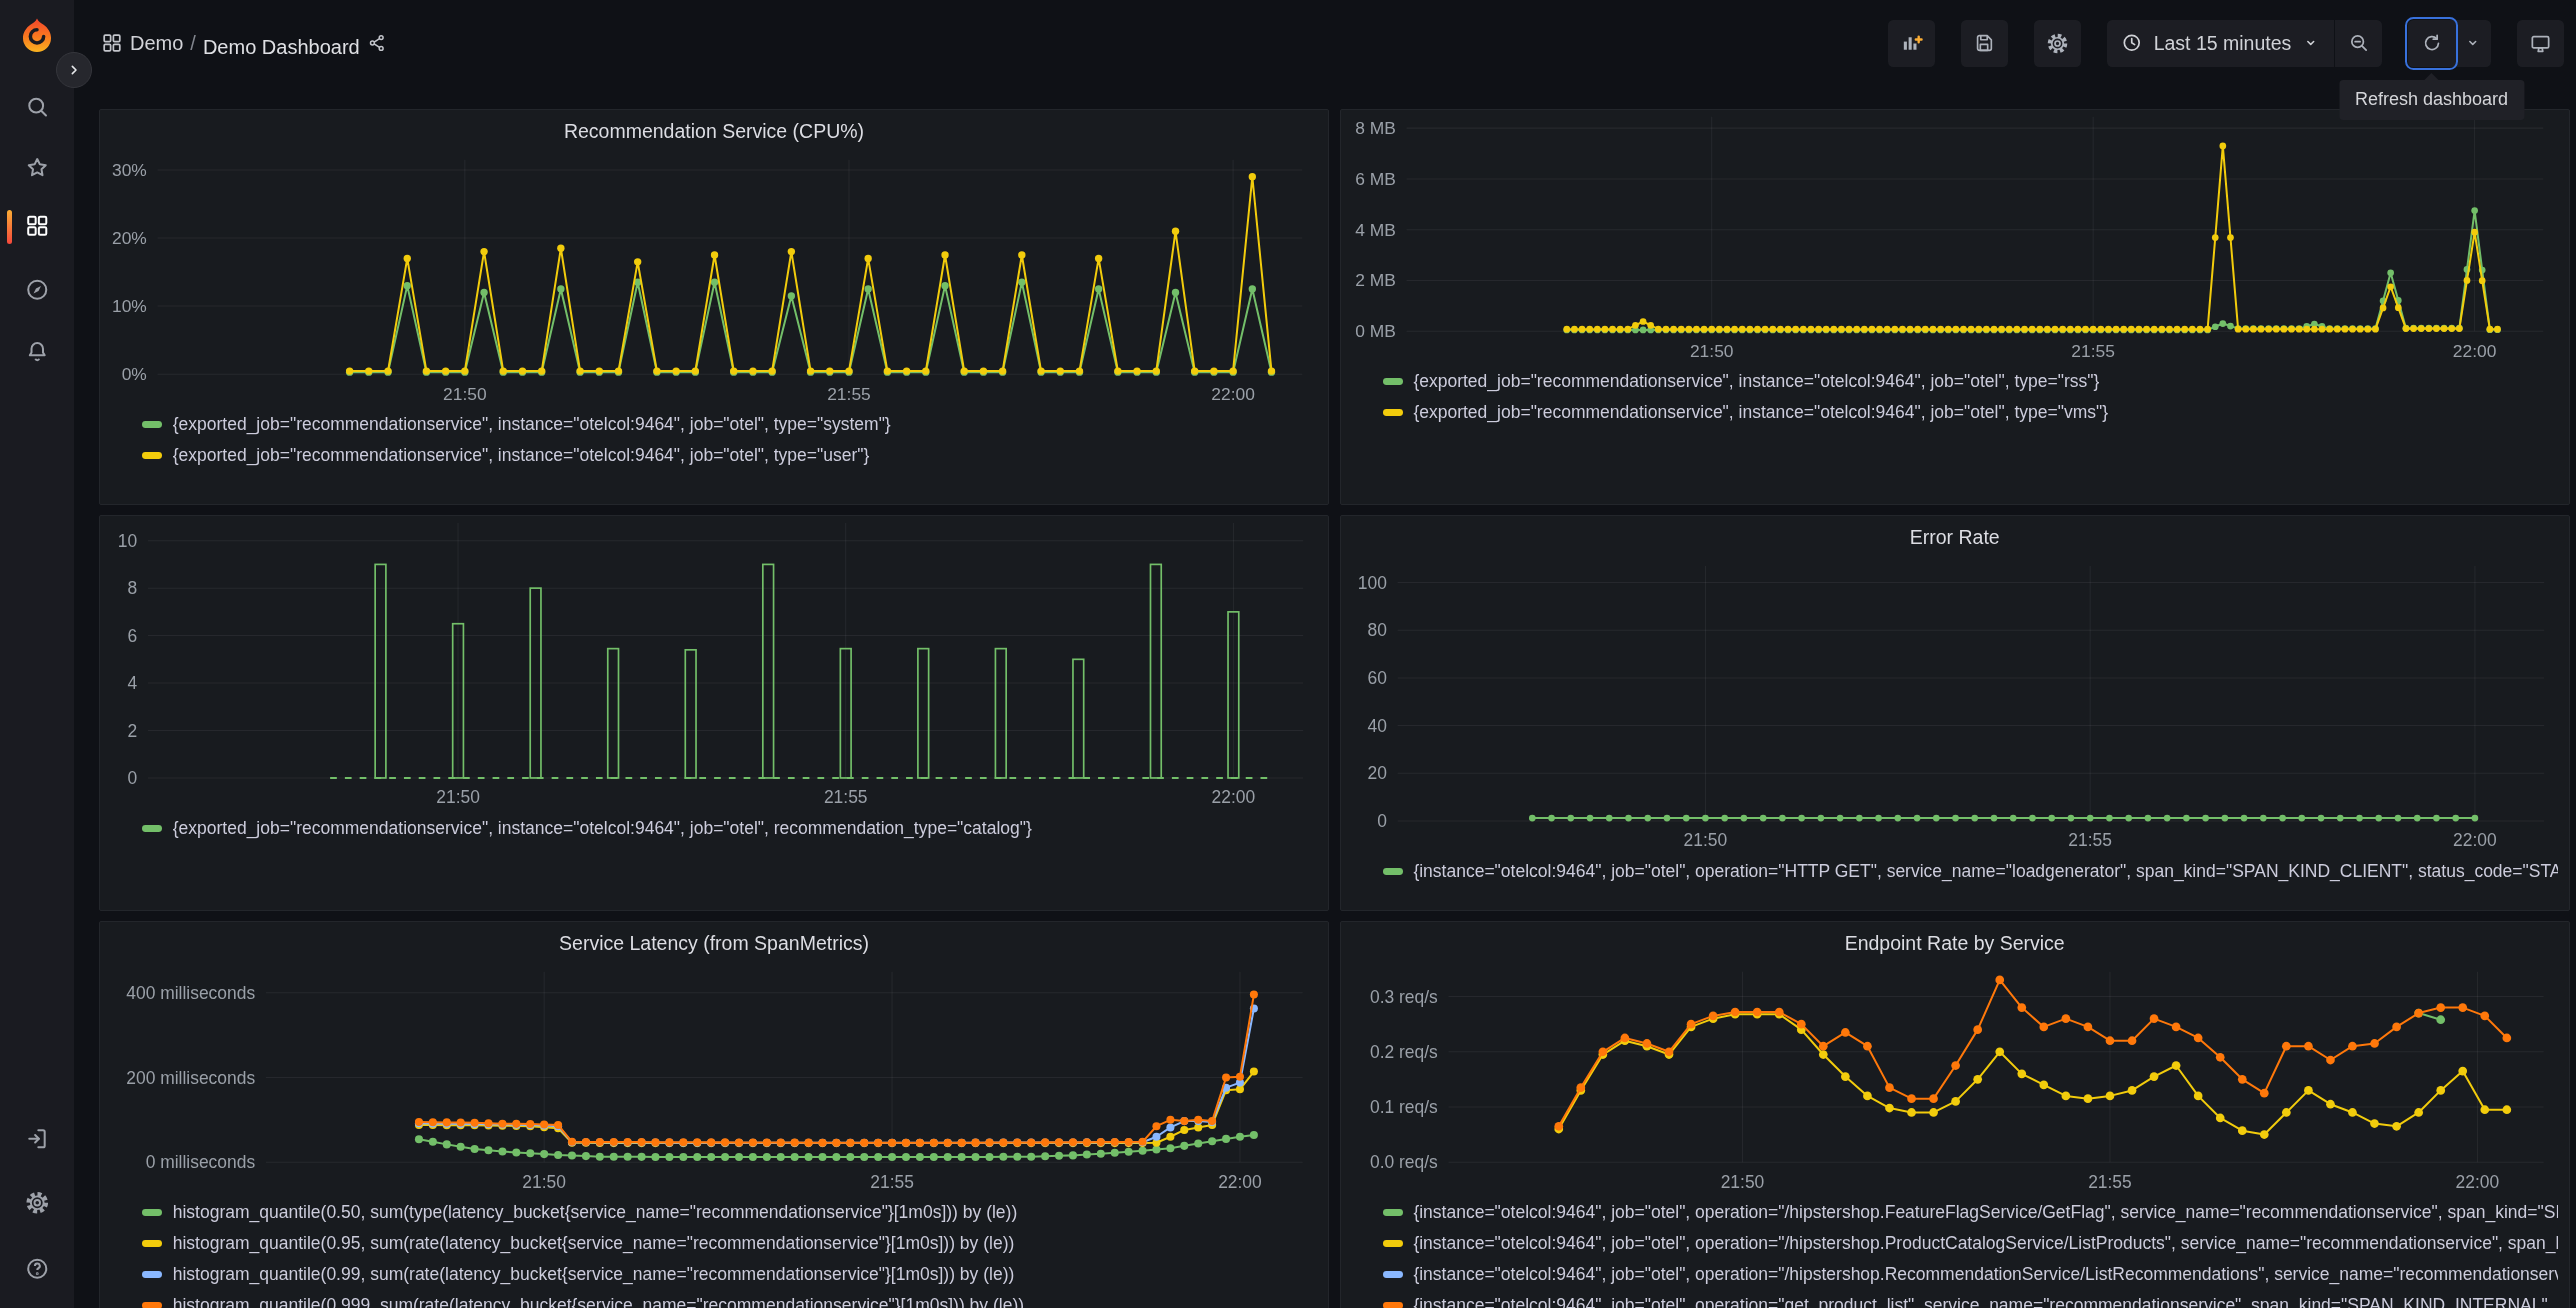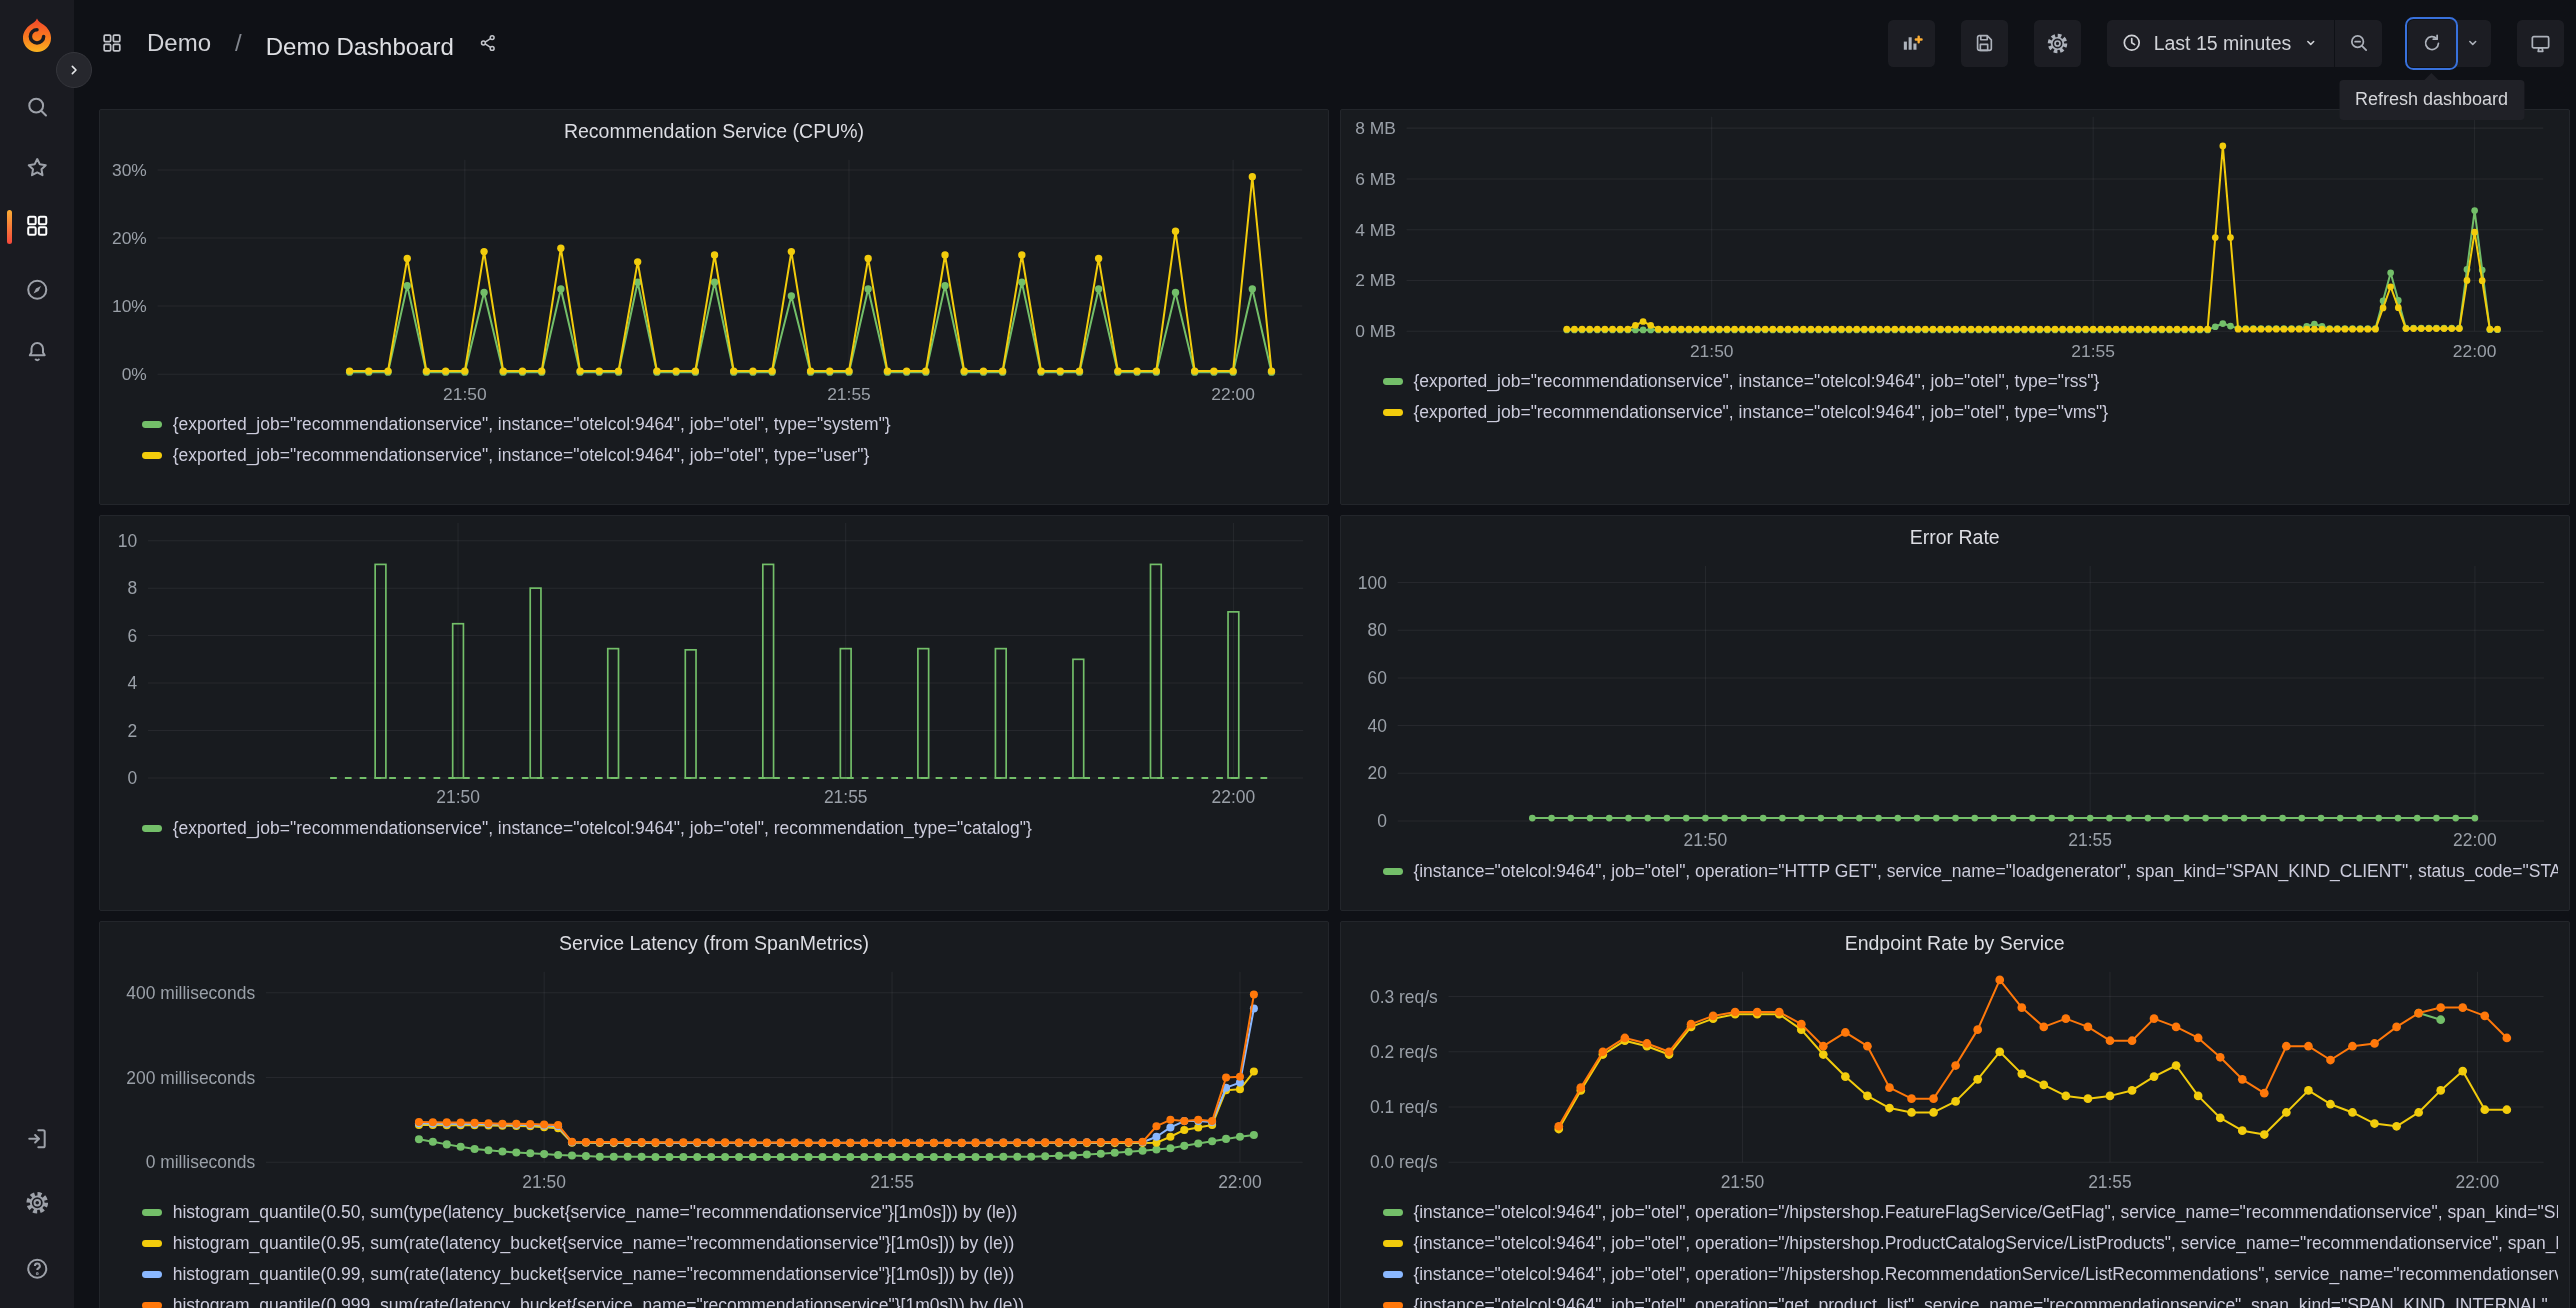--- a/index.html
+++ b/index.html
@@ -8,21 +8,21 @@
 
   
   .sidebar{position:absolute;left:0;top:0;width:74px;height:100%;background:#1a1b21;z-index:4;}
   .side-btn{position:absolute;left:50%;transform:translateX(-50%);width:39px;height:39px;display:flex;align-items:center;justify-content:center;background:none;border:none;color:#9da1a9;cursor:pointer;padding:0;}
   .side-btn.active{color:#ffffff;}
   .active-bar{position:absolute;left:6.7px;top:210px;width:5.4px;height:34px;border-radius:2.7px;background:linear-gradient(180deg,#FBAD35,#F5483C);}
   .expand-btn{position:absolute;left:56px;top:52px;width:36px;height:36px;border-radius:50%;background:#26272d;border:0.7px solid #35363c;color:#e6e7ea;z-index:6;display:flex;align-items:center;justify-content:center;cursor:pointer;}
 
   
   .topbar{position:absolute;left:74px;top:0;right:0;height:86px;display:flex;align-items:center;padding:0 12px 0 27px;box-sizing:border-box;background:#0f1116;z-index:3;}
-  .breadcrumb{display:flex;align-items:center;gap:24px;font-size:24px;color:#d2d3d8;}
+  .breadcrumb{display:flex;align-items:center;gap:7px;font-size:20px;color:#d2d3d8;}
   .crumb-sep{color:#82868e;}
   .crumb-page{color:#dfe0e4;margin-top:8px;}
   .toolbar{margin-left:auto;display:flex;align-items:center;gap:26px;}
   .tb-btn{height:47px;min-width:47px;display:flex;align-items:center;justify-content:center;background:rgba(204,204,220,0.065);border:none;border-radius:5.4px;color:#adb2bb;cursor:pointer;padding:2px;}
   .tb-group{display:flex;align-items:center;background:rgba(204,204,220,0.065);border-radius:5.4px;}
   .tb-group .tb-btn{background:transparent;border-radius:5.4px;}
   .tb-div{width:0.7px;height:47px;background:#0f1116;}
   .time-btn{display:flex;align-items:center;gap:10.7px;padding:0 14.8px;font-size:19.5px;color:#d0d2d7;}
   .refresh-btn{position:relative;outline:2.7px solid #3871DC;outline-offset:1.3px;}
   .tooltip{position:absolute;top:calc(100% + 13.4px);left:50%;transform:translateX(-50%);background:#202127;color:#d5d6da;font-size:18px;padding:9.4px 16px;border-radius:4px;white-space:nowrap;z-index:20;font-weight:400;}

